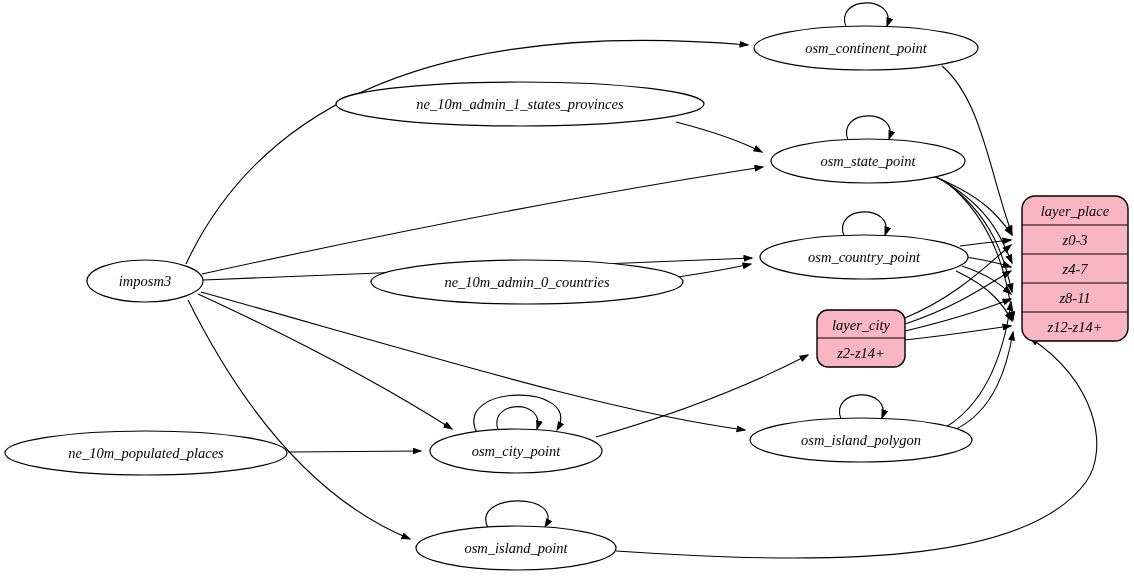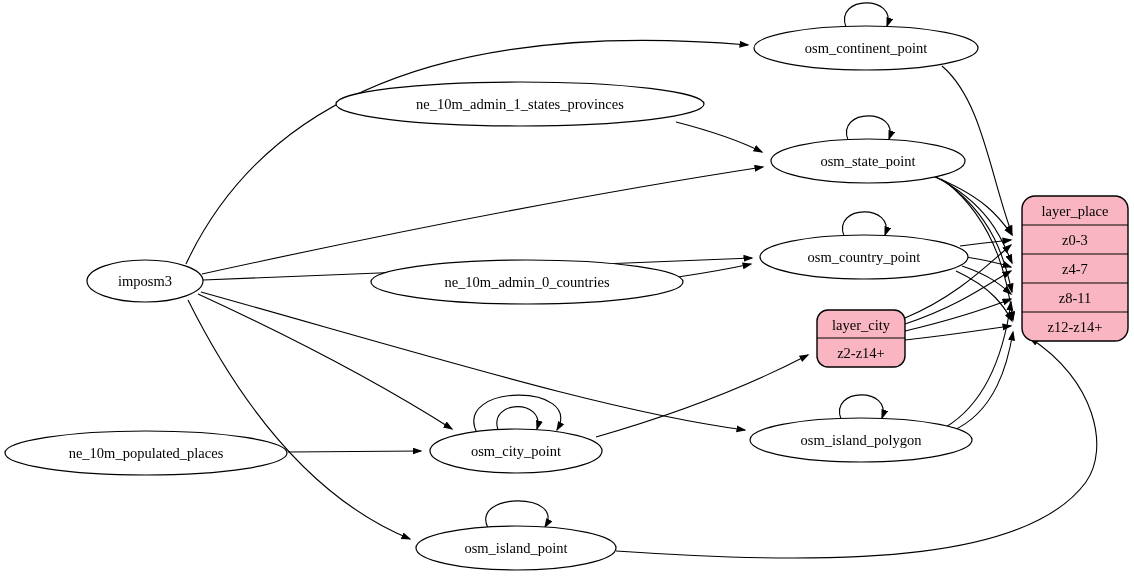--- a/index.html
+++ b/index.html
@@ -6,20 +6,21 @@
     margin: 0;
     padding: 0;
     background: #ffffff;
   }
   .stage {
     position: relative;
     width: 1134px;
     height: 577px;
     background: #ffffff;
     font-family: "Liberation Serif", "DejaVu Serif", serif;
+    font-style: italic;
   }
   svg { display: block; }
   .edge {
     fill: none;
     stroke: #000000;
     stroke-width: 1.1;
   }
   .ellipse-node {
     fill: #ffffff;
     stroke: #000000;

